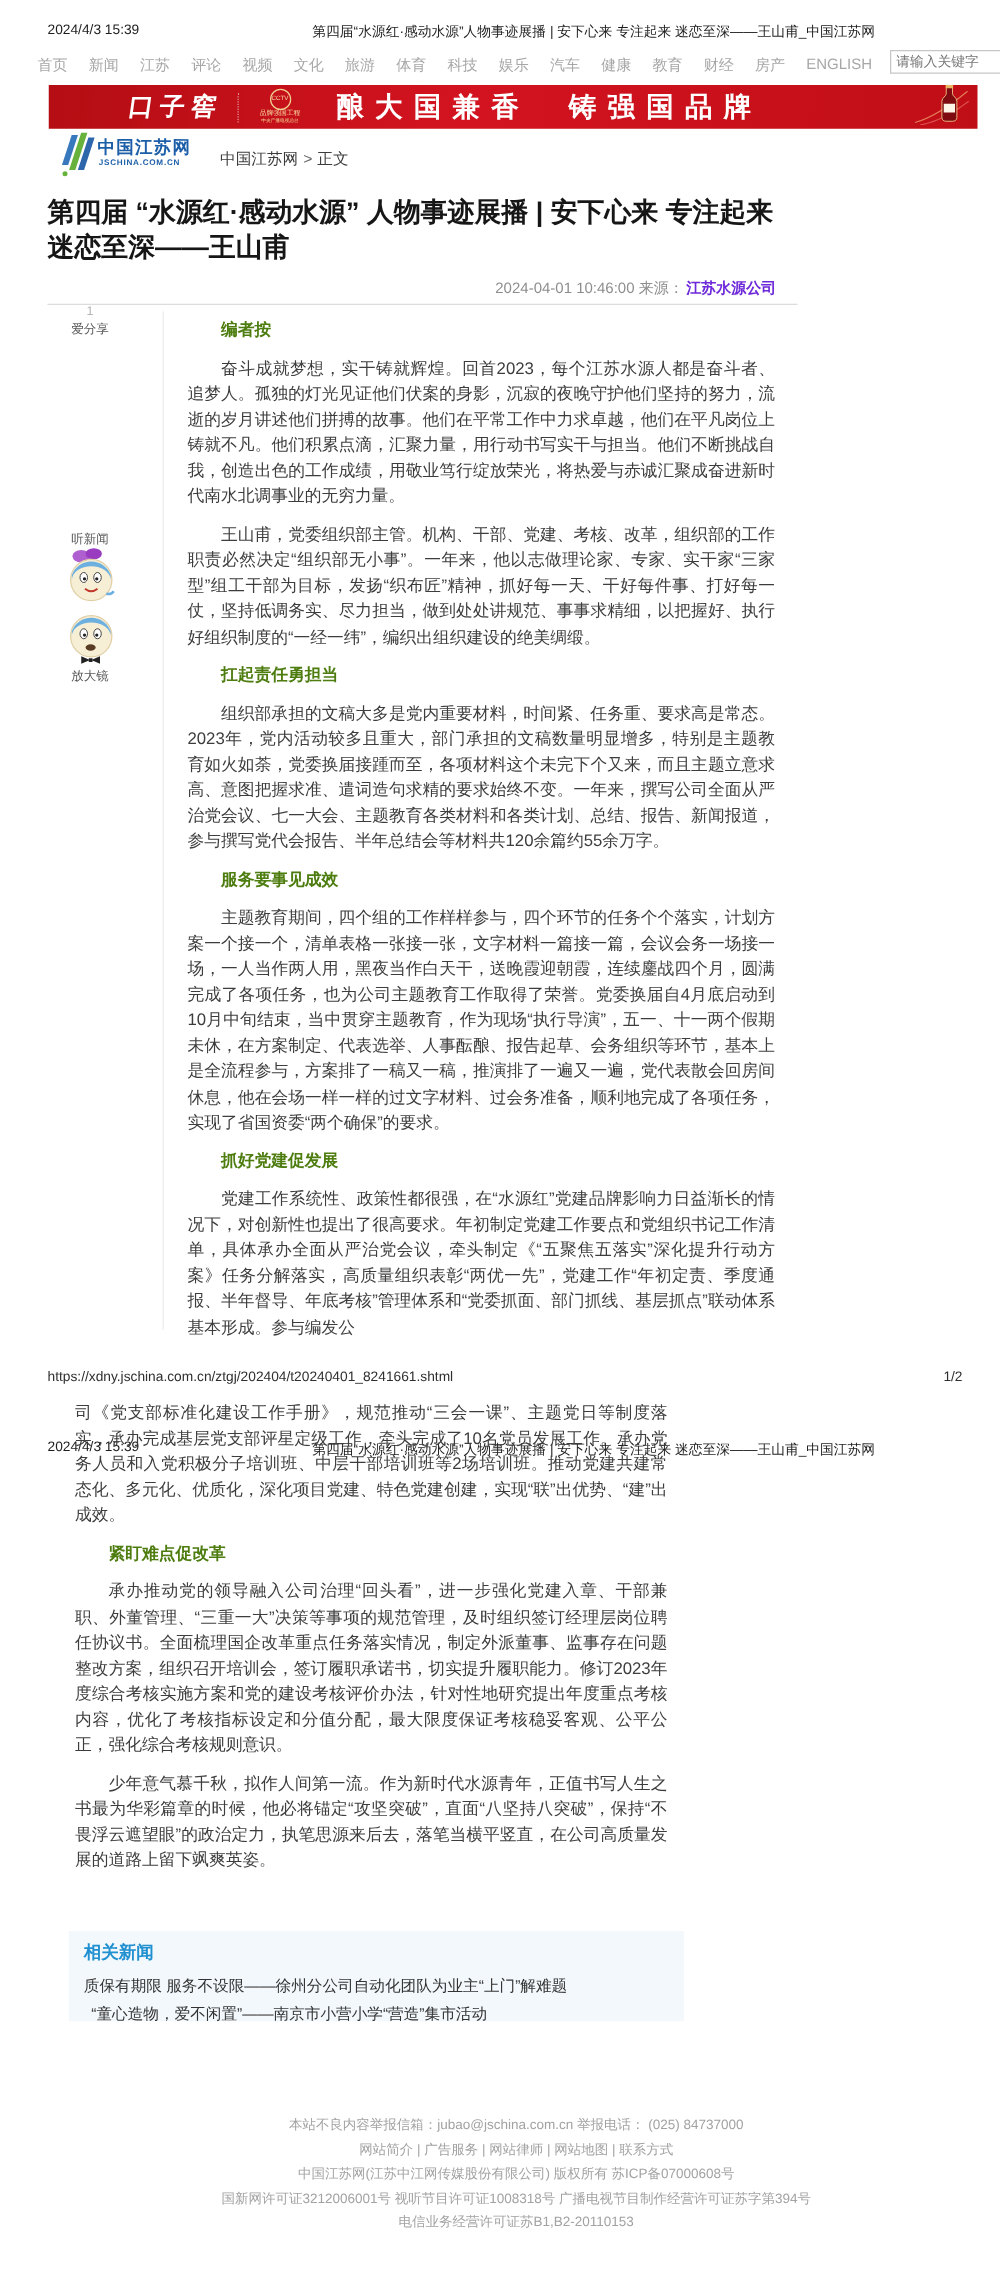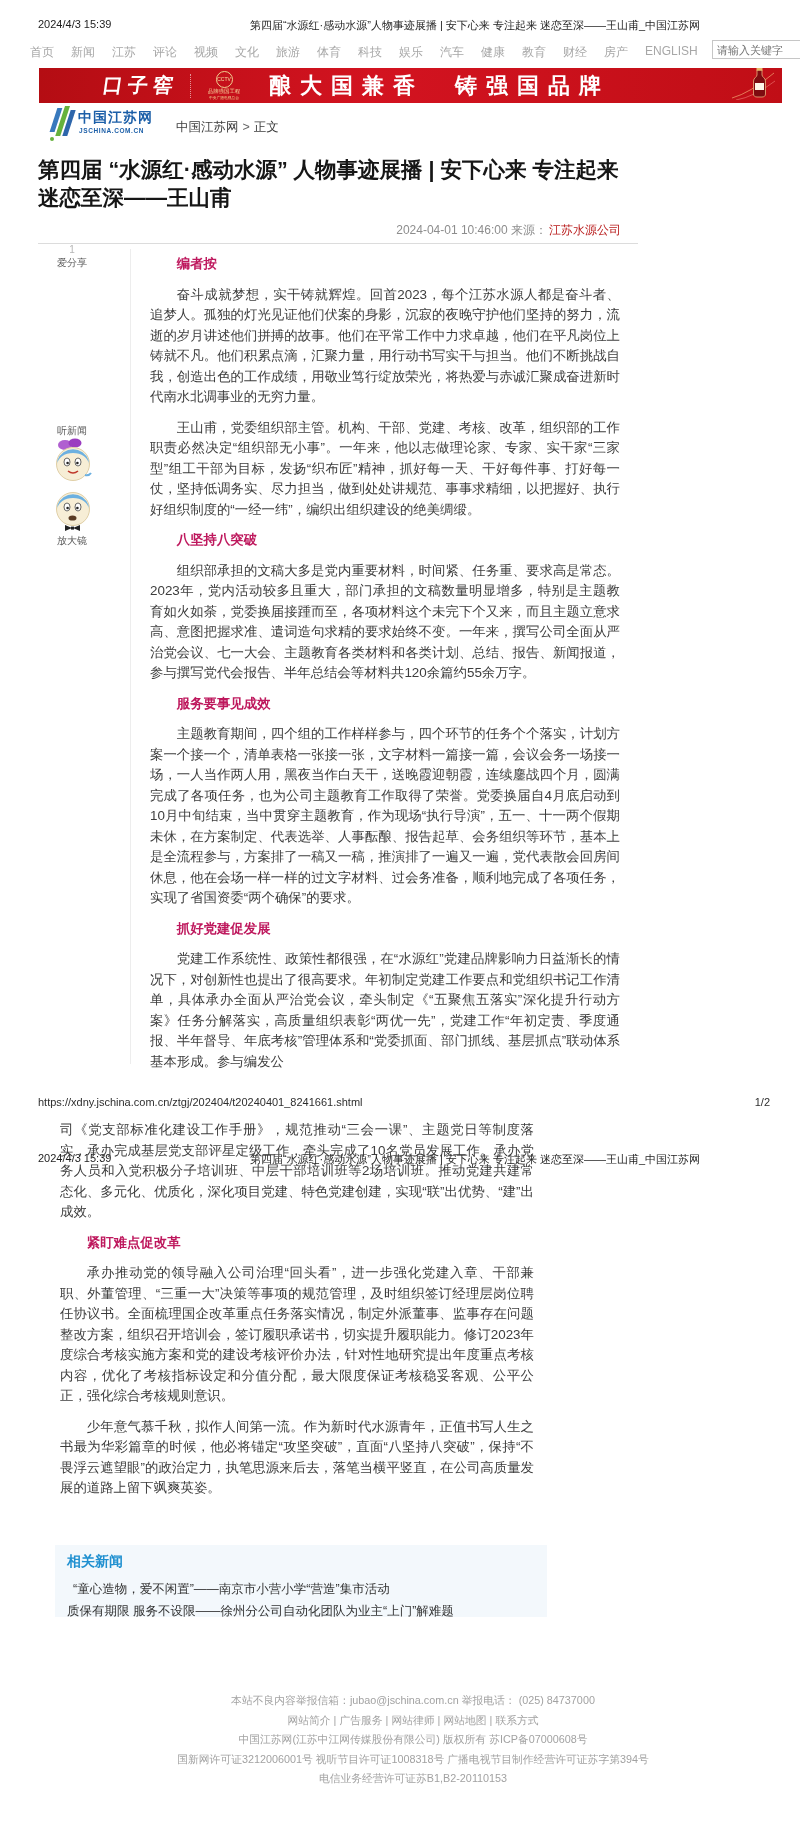--- a/index.html
+++ b/index.html
@@ -30,31 +30,31 @@
   
   .logo-slashes{position:absolute;left:46px;top:106px;}
   .site-name{position:absolute;left:78px;top:109px;font-size:14px;font-weight:bold;color:#1c5fa8;letter-spacing:1px;}
   .site-domain{position:absolute;left:79px;top:127px;font-size:6.5px;font-weight:bold;color:#1c5fa8;letter-spacing:.6px;}
   .breadcrumb{position:absolute;left:176px;top:119px;font-size:12.5px;color:#3c3c3c;}
   .breadcrumb .sep{margin:0 4px;color:#666;}
   
   .a-title{position:absolute;left:38px;top:156px;width:600px;font-size:21.5px;line-height:28px;
            font-weight:600;color:#161616;}
   .dateline{position:absolute;left:150px;top:222px;width:471px;text-align:right;font-size:12px;color:#8d8d8d;}
-  .dateline b{color:#b91c1c;font-weight:normal;margin-left:2px;margin-top:27px;}
+  .dateline b{color:#6d28d9;font-weight:bold;margin-left:2px;margin-top:27px;}
   .hr1{position:absolute;left:38px;top:243px;width:600px;border-top:1px solid #dcdcdc;}
   .vdiv{position:absolute;left:130px;top:249px;height:815px;border-left:1px solid #ededed;}
   
   .tool{position:absolute;left:48px;width:48px;text-align:center;font-size:10px;color:#5a5a5a;cursor:pointer;}
   .share-count{position:absolute;left:48px;top:244px;width:48px;text-align:center;font-size:10px;color:#b5b5b5;}
   .mascot{position:absolute;left:52px;}
   
   .body-col{position:absolute;font-size:13.4px;line-height:20.5px;color:#3d3d3d;text-align:justify;}
   .body-col p{margin:0 0 10px;text-indent:2em;}
-  .body-col p.h{font-weight:bold;color:#be185d;font-family:Liberation Serif, serif;}
+  .body-col p.h{font-weight:bold;color:#4d7c0f;font-family:Liberation Serif, serif;}
   .body-col p.nf{text-indent:0;}
   #body1{left:150px;top:254px;width:470px;}
   #body2{left:60px;top:1120px;width:474px;}
   
   .url-line{position:absolute;left:38px;top:1096px;font-size:11px;color:#2e2e2e;}
   .page-ind{position:absolute;left:730px;top:1096px;width:40px;text-align:right;font-size:11px;color:#2e2e2e;}
   
   .meta-row{position:absolute;left:60px;top:1558px;width:476px;display:flex;justify-content:space-between;
             font-size:12px;color:#777;}
   .meta-sep{position:absolute;left:60px;top:1580px;width:476px;border-top:1px solid #e3e3e3;}
@@ -169,21 +169,21 @@
       <path d="M28 38 L21 41 L28 44 Z" fill="#222"></path>
       <rect x="19" y="39.6" width="3" height="3" fill="#222"></rect>
     </svg>
   </div>
   <div class="tool" style="top:534px">放大镜</div>
 
   <div class="body-col" id="body1">
     <p class="h">编者按</p>
     <p>奋斗成就梦想，实干铸就辉煌。回首2023，每个江苏水源人都是奋斗者、追梦人。孤独的灯光见证他们伏案的身影，沉寂的夜晚守护他们坚持的努力，流逝的岁月讲述他们拼搏的故事。他们在平常工作中力求卓越，他们在平凡岗位上铸就不凡。他们积累点滴，汇聚力量，用行动书写实干与担当。他们不断挑战自我，创造出色的工作成绩，用敬业笃行绽放荣光，将热爱与赤诚汇聚成奋进新时代南水北调事业的无穷力量。</p>
     <p>王山甫，党委组织部主管。机构、干部、党建、考核、改革，组织部的工作职责必然决定“组织部无小事”。一年来，他以志做理论家、专家、实干家“三家型”组工干部为目标，发扬“织布匠”精神，抓好每一天、干好每件事、打好每一仗，坚持低调务实、尽力担当，做到处处讲规范、事事求精细，以把握好、执行好组织制度的“一经一纬”，编织出组织建设的绝美绸缎。</p>
-    <p class="h">八坚持八突破</p>
+    <p class="h">扛起责任勇担当</p>
     <p>组织部承担的文稿大多是党内重要材料，时间紧、任务重、要求高是常态。2023年，党内活动较多且重大，部门承担的文稿数量明显增多，特别是主题教育如火如荼，党委换届接踵而至，各项材料这个未完下个又来，而且主题立意求高、意图把握求准、遣词造句求精的要求始终不变。一年来，撰写公司全面从严治党会议、七一大会、主题教育各类材料和各类计划、总结、报告、新闻报道，参与撰写党代会报告、半年总结会等材料共120余篇约55余万字。</p>
     <p class="h">服务要事见成效</p>
     <p>主题教育期间，四个组的工作样样参与，四个环节的任务个个落实，计划方案一个接一个，清单表格一张接一张，文字材料一篇接一篇，会议会务一场接一场，一人当作两人用，黑夜当作白天干，送晚霞迎朝霞，连续鏖战四个月，圆满完成了各项任务，也为公司主题教育工作取得了荣誉。党委换届自4月底启动到10月中旬结束，当中贯穿主题教育，作为现场“执行导演”，五一、十一两个假期未休，在方案制定、代表选举、人事酝酿、报告起草、会务组织等环节，基本上是全流程参与，方案排了一稿又一稿，推演排了一遍又一遍，党代表散会回房间休息，他在会场一样一样的过文字材料、过会务准备，顺利地完成了各项任务，实现了省国资委“两个确保”的要求。</p>
     <p class="h">抓好党建促发展</p>
     <p>党建工作系统性、政策性都很强，在“水源红”党建品牌影响力日益渐长的情况下，对创新性也提出了很高要求。年初制定党建工作要点和党组织书记工作清单，具体承办全面从严治党会议，牵头制定《“五聚焦五落实”深化提升行动方案》任务分解落实，高质量组织表彰“两优一先”，党建工作“年初定责、季度通报、半年督导、年底考核”管理体系和“党委抓面、部门抓线、基层抓点”联动体系基本形成。参与编发公</p>
   </div>
 
   <div class="url-line">https://xdny.jschina.com.cn/ztgj/202404/t20240401_8241661.shtml</div>
   <div class="page-ind">1/2</div>
 
@@ -200,22 +200,22 @@
   <div class="meta-row">
     <span>标签：</span>
     <span>
       <span>责编：</span><span style="color:#555">赵艳</span>
     </span>
   </div>
   <div class="meta-sep"></div>
 
   <div class="related">
     <div class="rh">相关新闻</div>
+    <div class="ri">质保有期限 服务不设限——徐州分公司自动化团队为业主“上门”解难题</div>
     <div class="ri" style="text-indent:6px">“童心造物，爱不闲置”——南京市小营小学“营造”集市活动</div>
-    <div class="ri">质保有期限 服务不设限——徐州分公司自动化团队为业主“上门”解难题</div>
   </div>
 
   <div class="footer">
     <div>本站不良内容举报信箱：jubao@jschina.com.cn 举报电话： (025) 84737000</div>
     <div>网站简介 | 广告服务 | 网站律师 | 网站地图 | 联系方式</div>
     <div>中国江苏网(江苏中江网传媒股份有限公司) 版权所有  苏ICP备07000608号</div>
     <div>国新网许可证3212006001号  视听节目许可证1008318号  广播电视节目制作经营许可证苏字第394号</div>
     <div>电信业务经营许可证苏B1,B2-20110153</div>
   </div>
 

